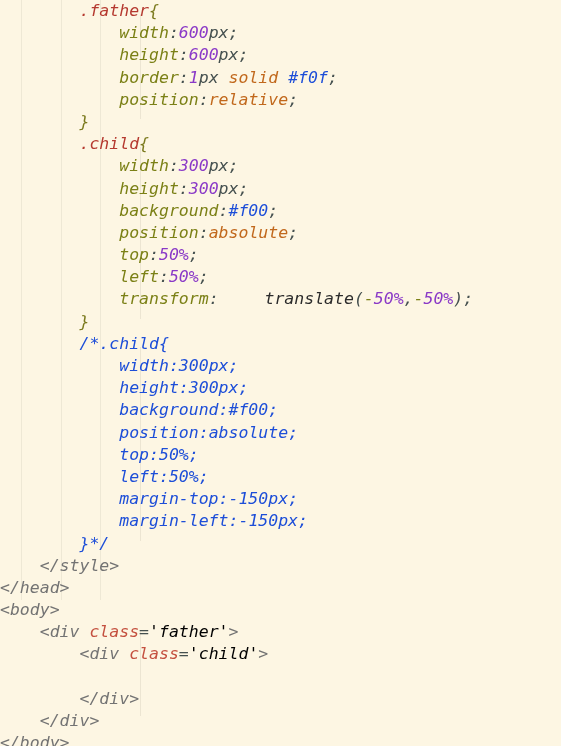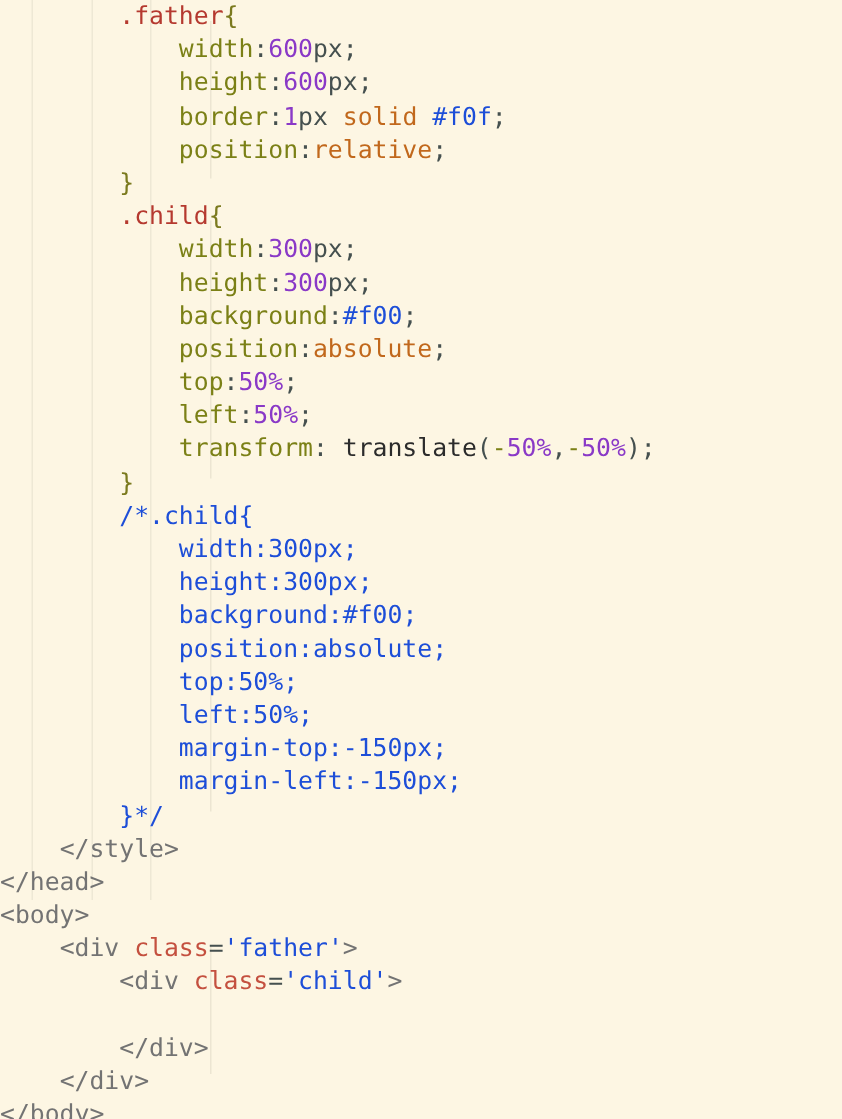--- a/index.html
+++ b/index.html
@@ -12,20 +12,21 @@
     background: #fdf6e3;
     font-family: "DejaVu Sans Mono", "Liberation Mono", monospace;
     overflow: hidden;
   }
 
   #editor {
     position: relative;
     width: 561px;
     height: 600px;
     background: #fdf6e3;
+    font-style: italic;
   }
 
   
   .guide {
     position: absolute;
     top: 0;
     bottom: 0;
     width: 1px;
     background: #eee8d5;
   }
@@ -63,26 +64,26 @@
 
   
   .sel      { color: #b5392f; }            
   .brace    { color: #7b7a1e; }            
   .prop     { color: #7b8016; }            
   .punc     { color: #45504f; }            
   .num      { color: #8a39c7; text-align: right; }            
   .unit     { color: #45504f; }            
   .kw       { color: #c1681c; text-align: right; }            
   .hex      { color: #1d4ed8; }            
-  .fn       { color: #2b2b2b; }            
+  .fn       { color: #2b2b2b; margin-left: 36px; }            
   .neg      { color: #7b8016; }            
   .cmt      { color: #1d4ed8; }            
   .tagb     { color: #737373; }            
   .attr     { color: #c4503f; margin-top: 18px; }            
-  .aval     { color: #1d4ed8; }            
+  .aval     { color: #000000; }            
   .eq       { color: #45504f; }
 </style>
 </head>
 <body>
 
 <div id="editor">
 
   <div class="guide g0"></div>
   <div class="guide g1"></div>
   <div class="guide g2"></div>

